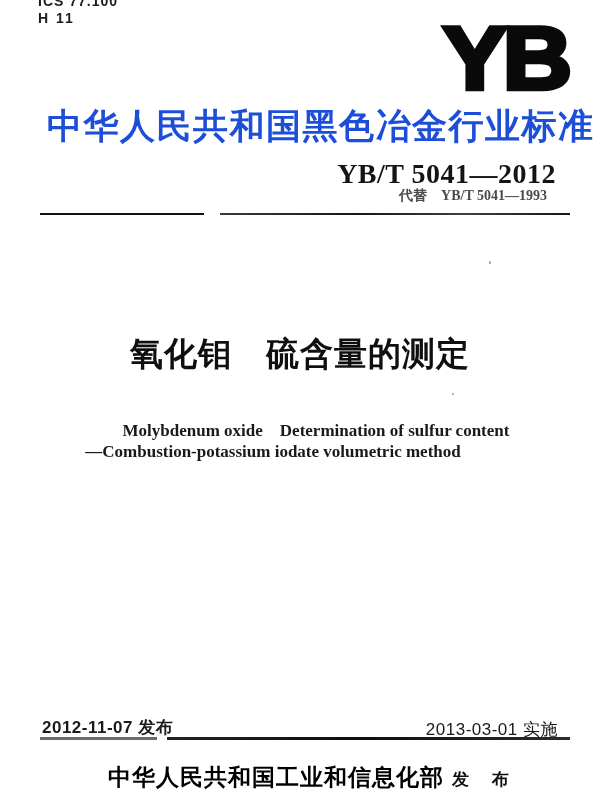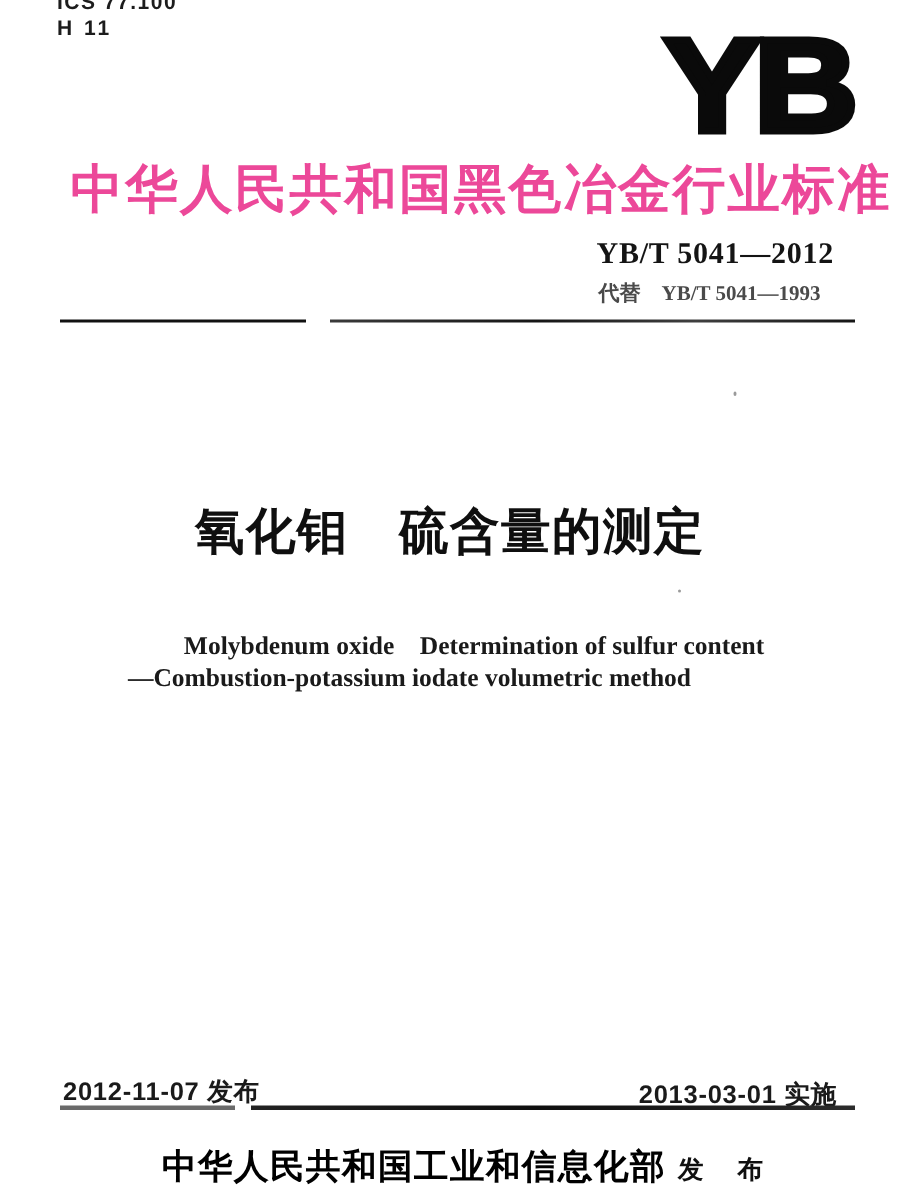--- a/index.html
+++ b/index.html
@@ -30,25 +30,25 @@
     -webkit-text-stroke:5px #0a0a0a;
     color:#0a0a0a;
     font-family:"Liberation Sans","DejaVu Sans",sans-serif;
     transform:scaleY(0.92);
     transform-origin:top right;
   }
   .nat-title{
     position:absolute;left:47px;top:103px;
     font-size:35px;font-weight:bold;
     letter-spacing:1.5px;white-space:nowrap;
-    color:#ec4899;
+    color:#1d4ed8;
   }
   .std-no{
     position:absolute;right:44px;top:158px;
-    font-size:20px;font-weight:bold;
+    font-size:28px;font-weight:bold;
     font-family:"Liberation Serif","DejaVu Serif",serif;
     letter-spacing:0.5px;white-space:pre;
     color:#141414;
   }
   .replaces{
     position:absolute;right:53px;top:187px;
     font-size:14px;font-weight:bold;
     font-family:"Liberation Serif","DejaVu Serif",serif;
     color:#4a4a4a;white-space:pre;
   }
@@ -81,21 +81,21 @@
     font-family:"Liberation Serif","DejaVu Serif",serif;
     white-space:pre;color:#1a1a1a;
   }
   .date-left{
     position:absolute;left:42px;top:716px;
     font-size:17px;font-weight:bold;letter-spacing:0.5px;
     color:#1a1a1a;
   }
   .date-right{
     position:absolute;right:42px;top:718px;
-    font-size:17px;font-weight:bold;letter-spacing:0.5px;
+    font-size:17px;font-weight:normal;letter-spacing:0.5px;
     color:#1a1a1a;
   }
   .rule-bottom{
     top:737px;height:3px;
     background:linear-gradient(to right,
       #6a6a6a 0%, #6a6a6a 22%, transparent 22%, transparent 24%,
       #222 24%, #0e0e0e 60%, #2c2c2c 100%);
   }
   .issuer{
     position:absolute;left:108px;top:762px;

